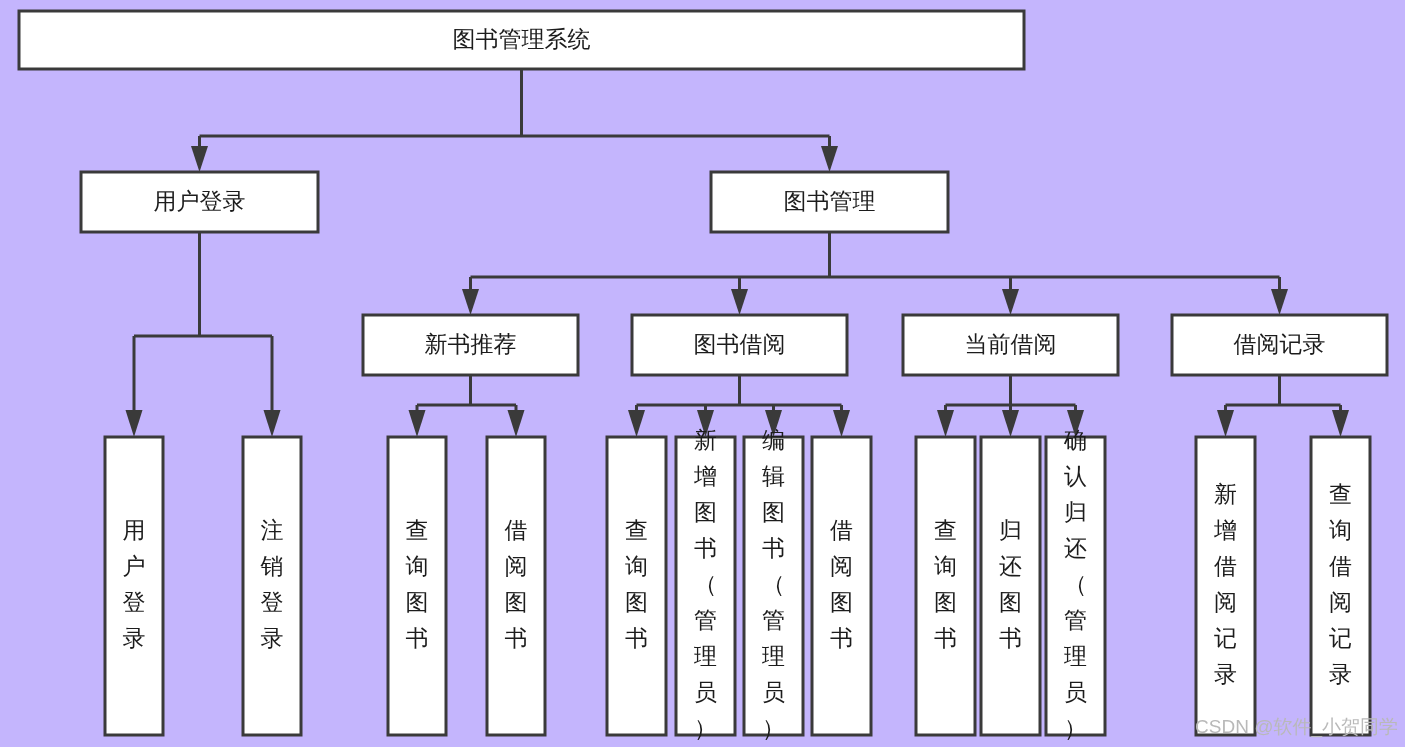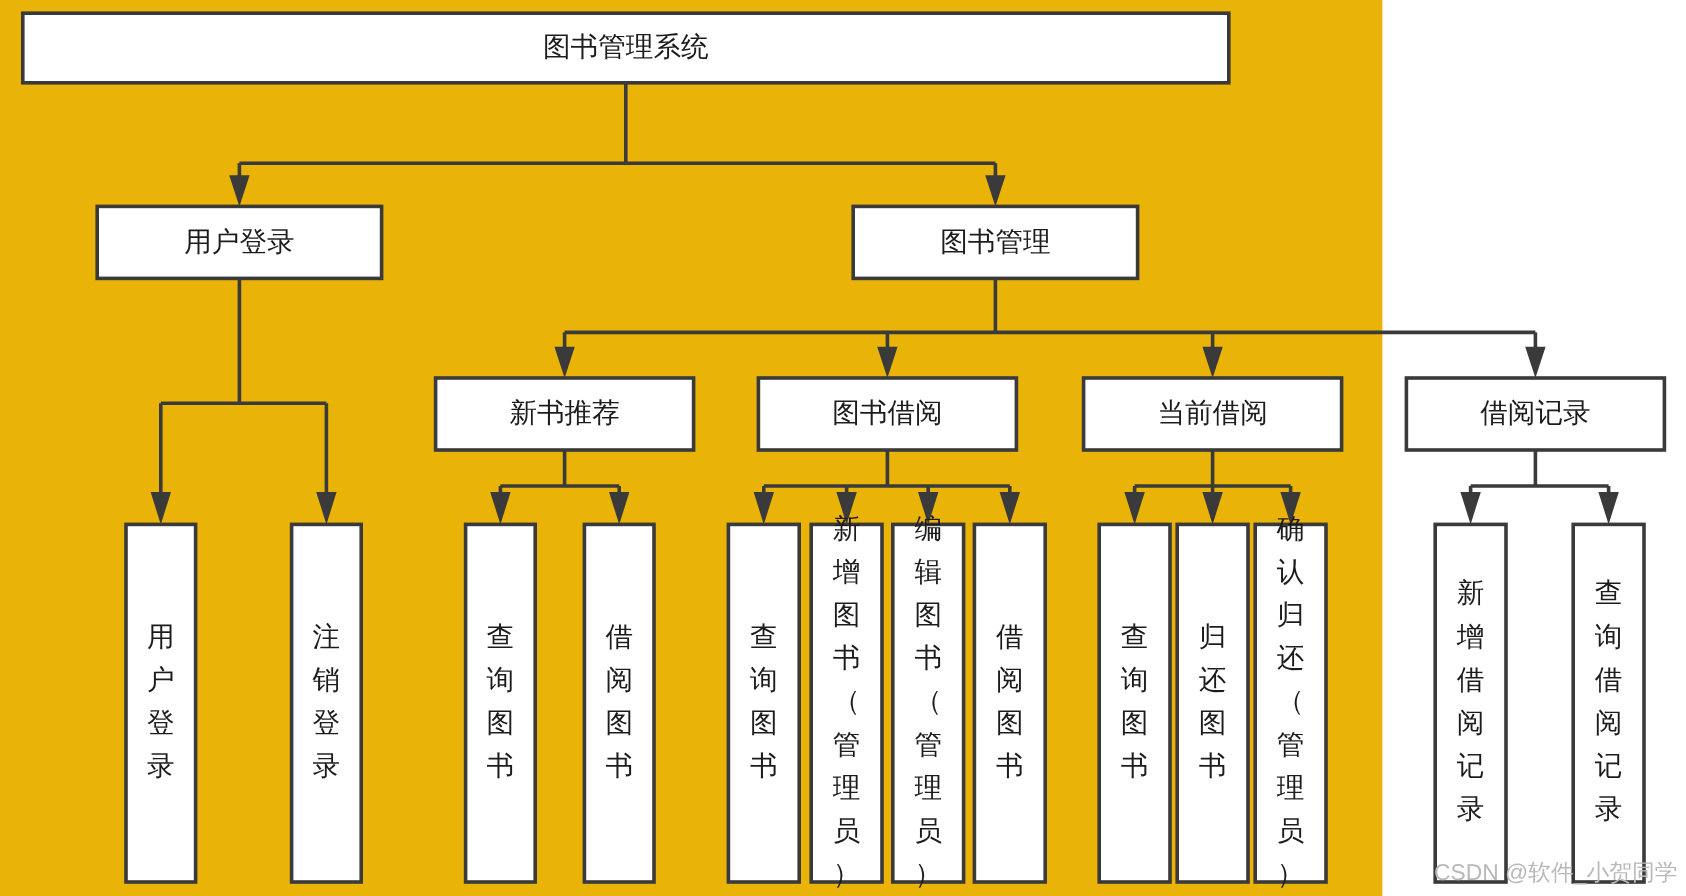--- a/index.html
+++ b/index.html
@@ -9,23 +9,23 @@
     background: #ffffff;
   }
   body {
     width: 1405px;
     height: 747px;
     font-family: "Liberation Sans", "DejaVu Sans", sans-serif;
     overflow: hidden;
   }
   #diagram-root {
     position: relative;
-    width: 1152px;
+    width: 1405px;
     height: 747px;
-    background: #eab308;
+    background: #c4b5fd;
   }
   svg#flowchart {
     display: block;
     width: 1405px;
     height: 747px;
   }
   .node-rect {
     fill: #ffffff;
     stroke: #3a3a3a;
     stroke-width: 3;

